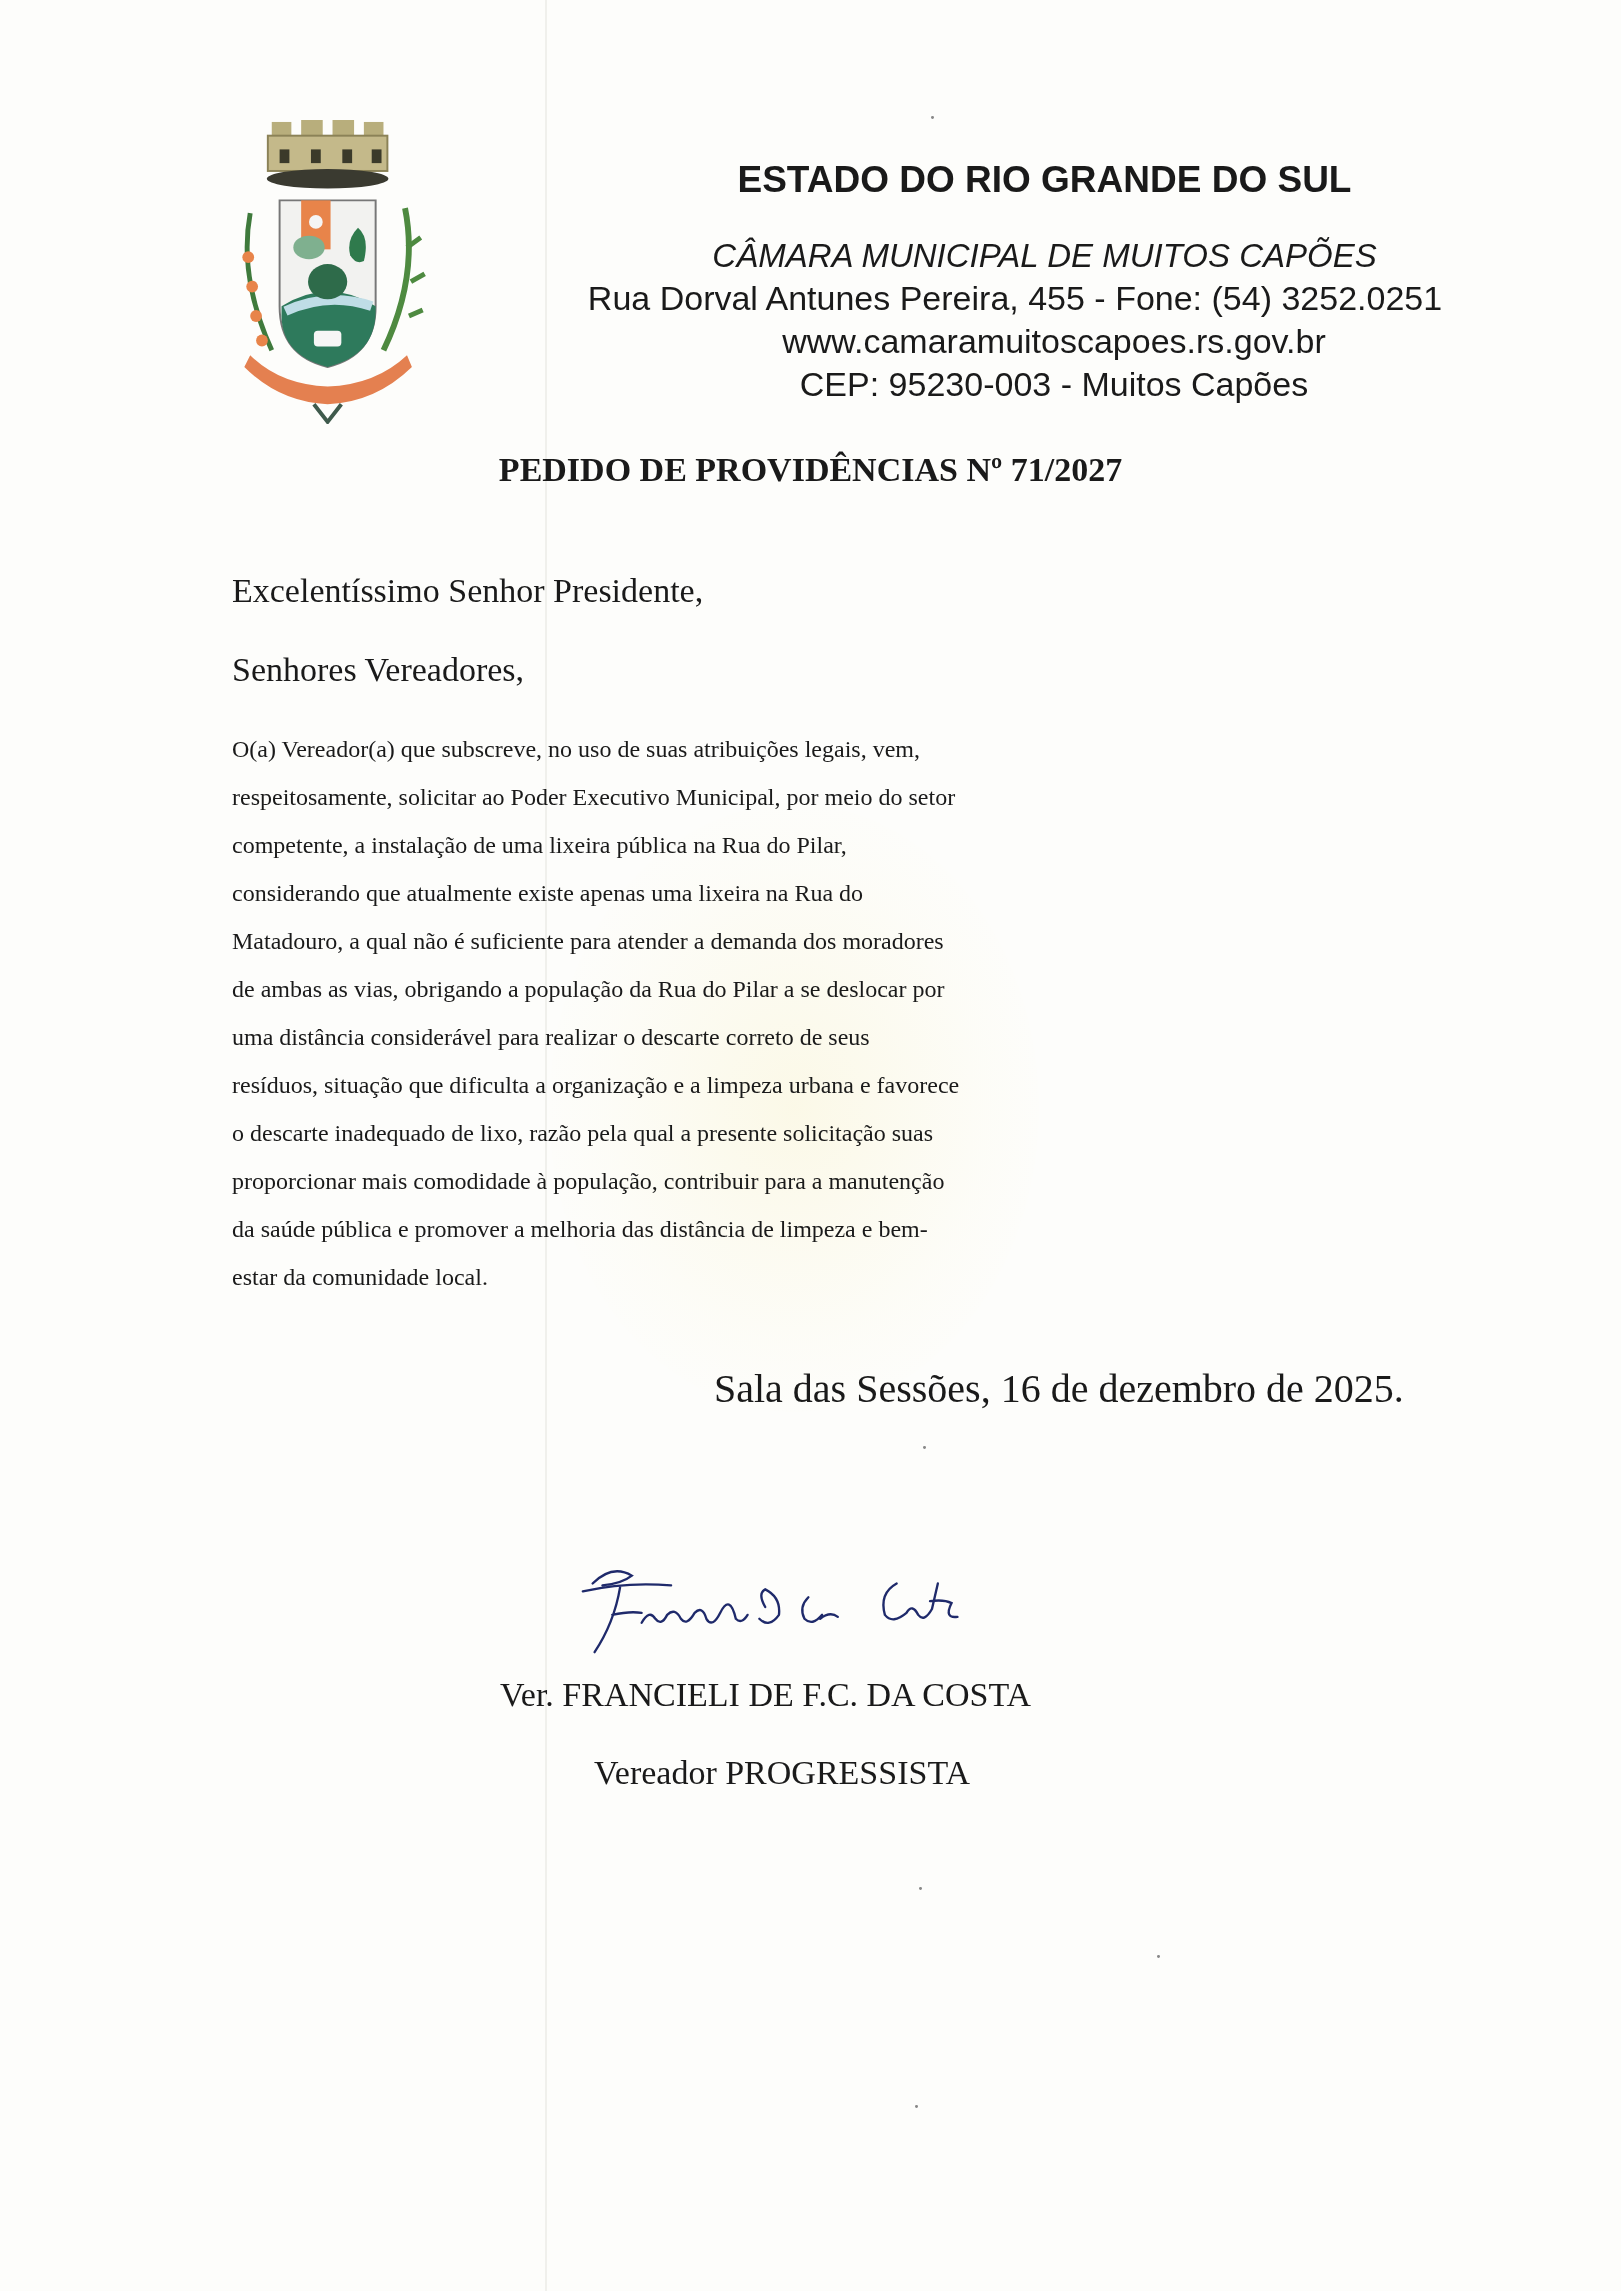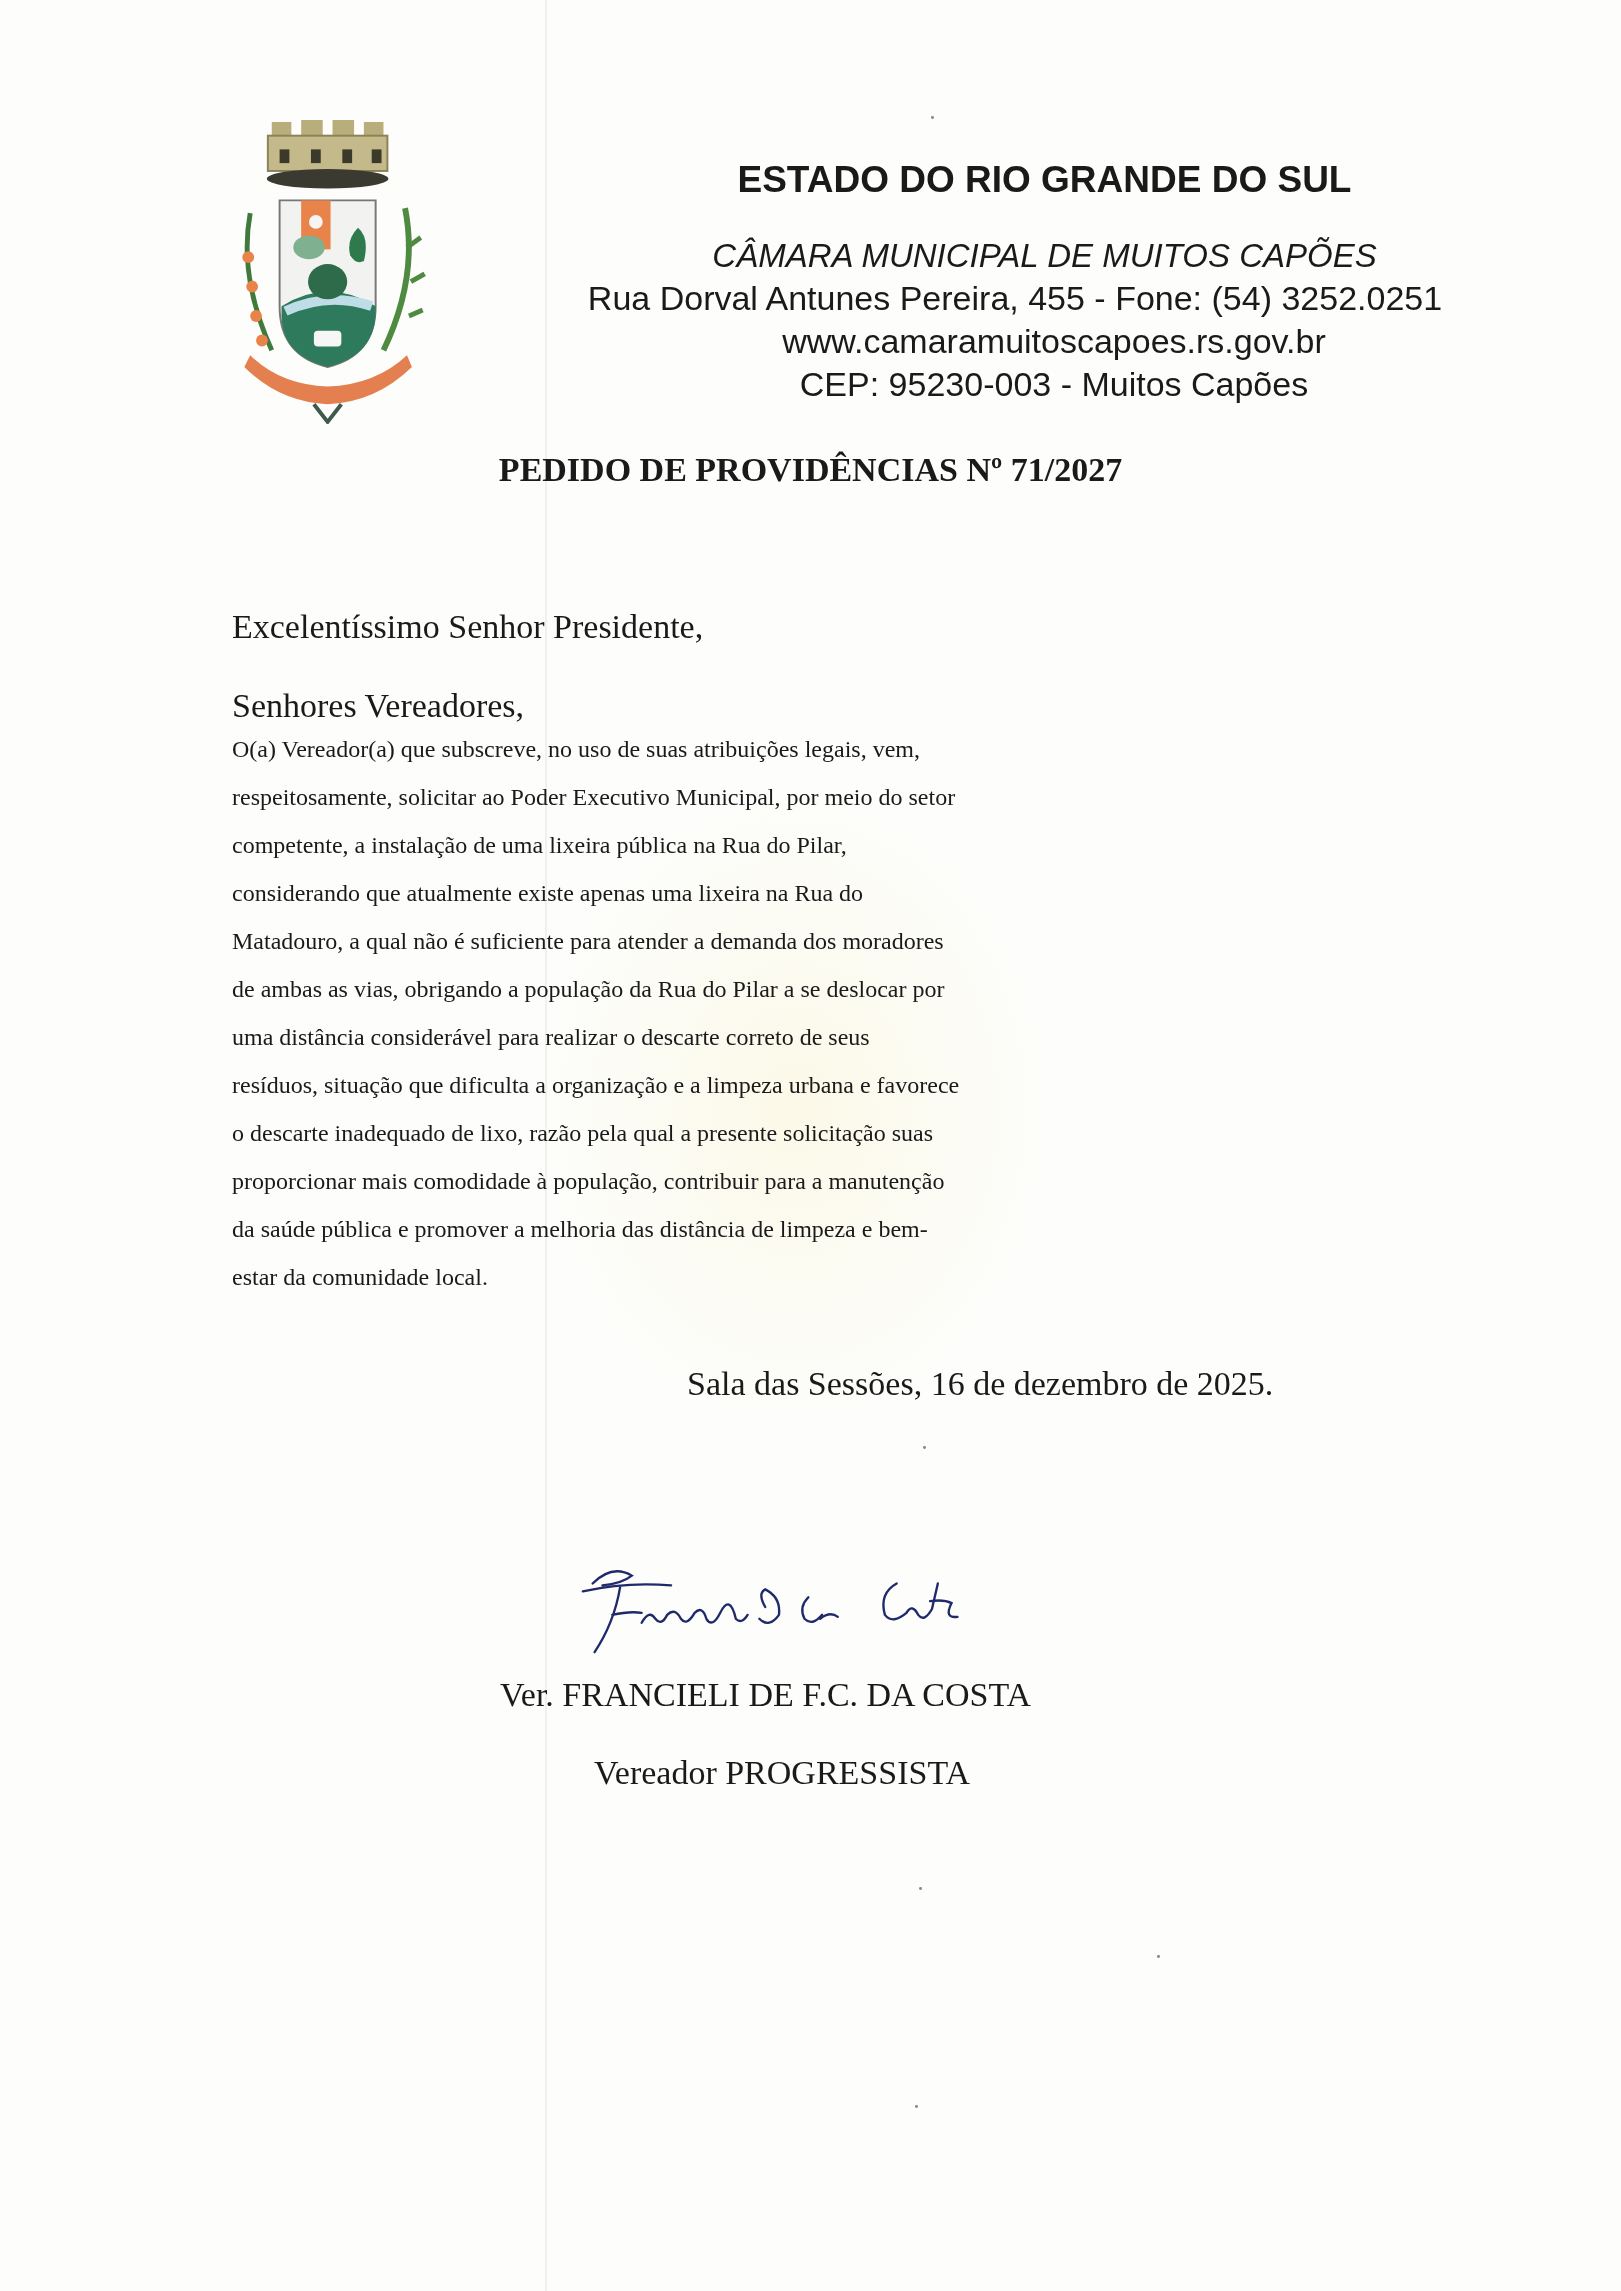--- a/index.html
+++ b/index.html
@@ -16,25 +16,25 @@
   .crest { position: absolute; left: 211px; top: 110px; width: 245px; height: 314px; }
   .letterhead { position: absolute; left: 510px; top: 159px; width: 961px; text-align: center;
     font-family: "Liberation Sans", sans-serif; }
   .lh-state { font-size: 37px; font-weight: bold; line-height: 41px; letter-spacing: 0px; margin-left: 108px; }
   .lh-camara { font-size: 33px; font-style: italic; line-height: 43px; margin-left: 108px; margin-top: 34px; }
   .lh-line { font-size: 34px; line-height: 43px; }
   .lh-addr { margin-left: 49px; }
   .lh-web, .lh-cep { margin-left: 127px; }
   .doc-title { position: absolute; left: 0; width: 1621px; top: 451px; text-align: center;
     font-size: 34px; font-weight: bold; }
-  .salutation { position: absolute; left: 232px; font-size: 34px; margin-top: 36px; }
+  .salutation { position: absolute; left: 232px; font-size: 34px; }
   .body-text { position: absolute; left: 232px; top: 725px; width: 1196px; font-size: 24px;
     line-height: 48px; text-align: left; }
   .body-text div { white-space: nowrap; }
-  .closing { position: absolute; left: 687px; top: 1365px; font-size: 34px; }
+  .closing { position: absolute; left: 714px; top: 1365px; font-size: 40px; }
   .signature { position: absolute; left: 573px; top: 1554px; width: 510px; height: 108px; }
   .signer { position: absolute; left: 500px; top: 1676px; font-size: 34px; }
   .party { position: absolute; left: 594px; top: 1754px; font-size: 34px; }
   .speck { position: absolute; width: 2.9px; height: 2.9px; background: #888; border-radius: 50%; }
 </style>
 </head>
 <body>
 
 <div class="fold"></div>
 <div class="watermark"></div>

